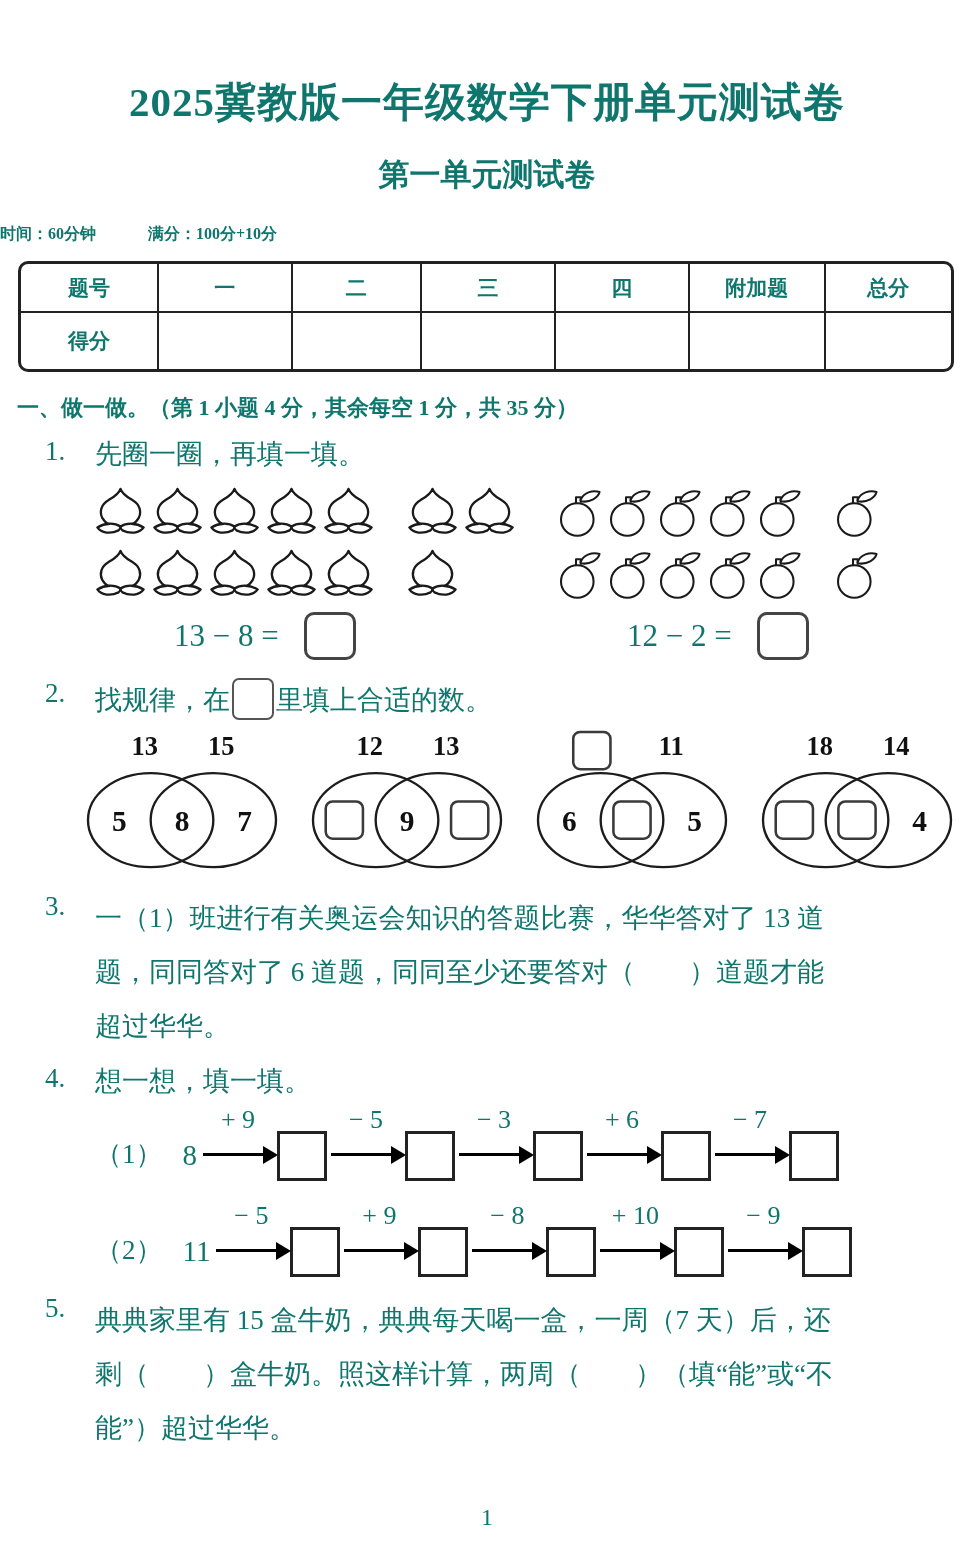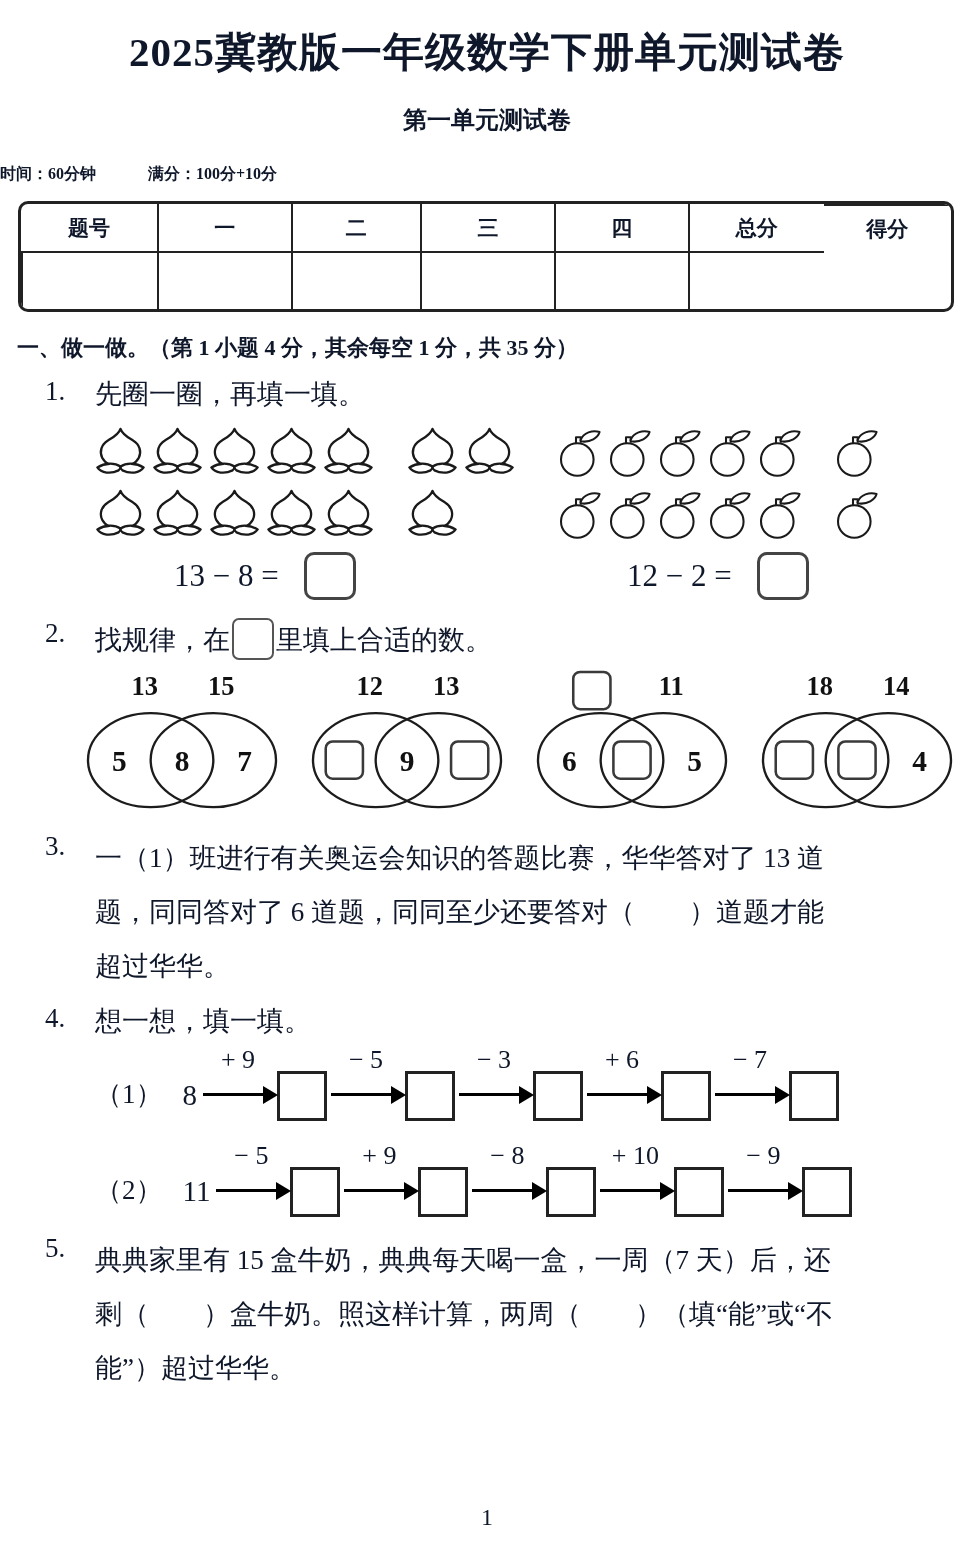--- a/index.html
+++ b/index.html
@@ -1,22 +1,22 @@
 <!DOCTYPE html>
 <html><head>
 <meta charset="utf-8">
 <style>
   html,body{margin:0;padding:0;background:#e8e8e8;}
   .page{
-    width:974px;height:1557px;margin:0 auto;background:#ffffff;color:#0f172a;
+    width:974px;height:1557px;margin:0 auto;background:#ffffff;color:#0f766e;
     font-family:"Liberation Serif","DejaVu Serif",serif;
-    position:relative;overflow:hidden;box-sizing:border-box;padding-top:26px;
+    position:relative;overflow:hidden;box-sizing:border-box;padding-top:76px;
   }
   .title{font-size:41px;font-weight:bold;text-align:center;letter-spacing:1px;line-height:52px;}
-  .subtitle{font-size:24px;font-weight:bold;text-align:center;margin-top:26px;}
+  .subtitle{font-size:31px;font-weight:bold;text-align:center;margin-top:26px;}
   .meta{display:flex;justify-content:flex-start;gap:52px;margin-top:28px;font-size:16px;font-weight:bold;}
   
   .score-table{
     margin:16px 20px 0 18px;border:3px solid #222;border-radius:10px;overflow:hidden;
     display:grid;grid-template-columns:14.6% 14.4% 13.9% 14.4% 14.4% 14.6% auto;
     grid-template-rows:47px 58px;
   }
   .st{border-left:2.5px solid #222;display:flex;align-items:center;justify-content:center;
       font-size:21px;font-weight:bold;}
   .st.row2{border-top:2.5px solid #222;}
@@ -92,20 +92,21 @@
     <span>时间：60分钟</span>
     <span>满分：100分+10分</span>
   </div>
 
   <div class="score-table">
     <div class="st c1">题号</div>
     <div class="st">一</div>
     <div class="st">二</div>
     <div class="st">三</div>
     <div class="st">四</div>
+    <div class="st">附加题</div>
     <div class="st">总分</div>
     <div class="st row2 c1">得分</div>
     <div class="st row2"></div>
     <div class="st row2"></div>
     <div class="st row2"></div>
     <div class="st row2"></div>
     <div class="st row2"></div>
     <div class="st row2"></div>
   </div>
 

